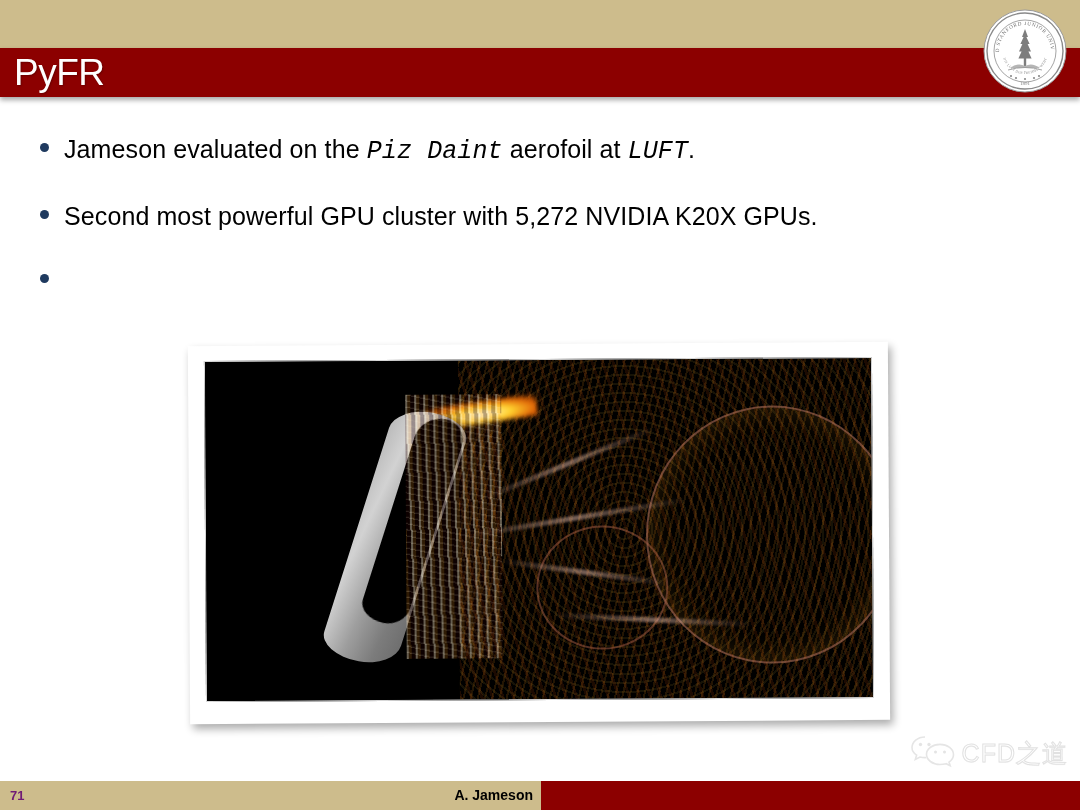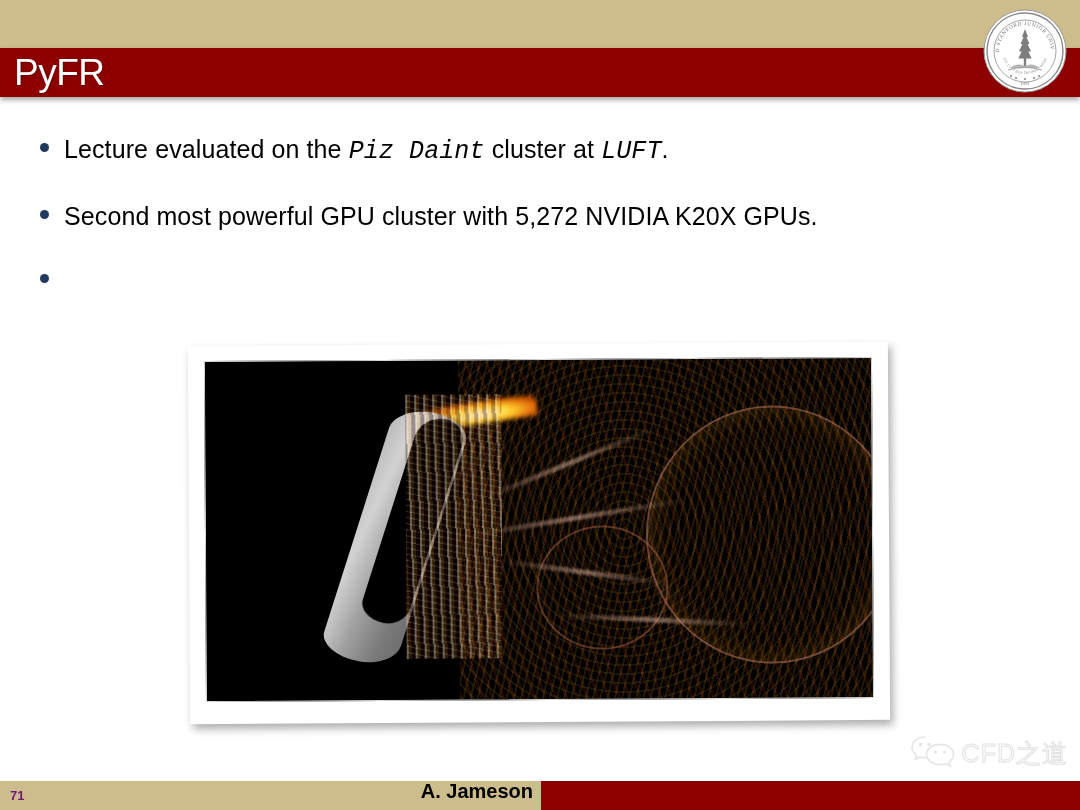--- a/index.html
+++ b/index.html
@@ -207,21 +207,21 @@
     width: 539px; height: 29px;
     background: #8c0000;
   }
   .footer-pagenum {
     position: absolute; left: 10px; bottom: 7px;
     font-size: 13px; font-weight: bold; color: #701a75;
   }
   .footer-author {
     position: absolute; left: 0; bottom: 7px;
     width: 533px; text-align: right;
-    font-size: 20px; font-weight: bold; color: #000000;
+    font-size: 14px; font-weight: bold; color: #000000;
   }
   .footer-event {
     position: absolute; right: 14px; bottom: 7px;
     font-size: 14px; font-weight: bold; color: #ffffff;
   }
 </style>
 </head>
 <body>
 
 <div class="slide">
@@ -257,21 +257,21 @@
           <circle cx="52" cy="70" r="1.1"></circle>
         <circle cx="57" cy="68" r="1.1"></circle>
       </g>
       <text x="43" y="77" font-size="5" fill="#7d7d7d" text-anchor="middle" font-family="'Liberation Serif', serif">1891</text>
     </svg>
   </div>
 
   <div class="bullets">
 
     <div class="bullet-row">
-      <span class="dot"></span><span>Lecture evaluated on the </span><span class="it">Piz Daint</span><span> cluster at </span><span class="it">LUFT</span><span>.</span>
+      <span class="dot"></span><span>Jameson evaluated on the </span><span class="it">Piz Daint</span><span> aerofoil at </span><span class="it">LUFT</span><span>.</span>
     </div>
 
     <div class="bullet-row">
       <span class="dot"></span><span>Second most powerful GPU cluster with 5,272 NVIDIA K20X GPUs.</span>
     </div>
 
     <div class="bullet-row">
       <span class="dot"></span>
     </div>
 

